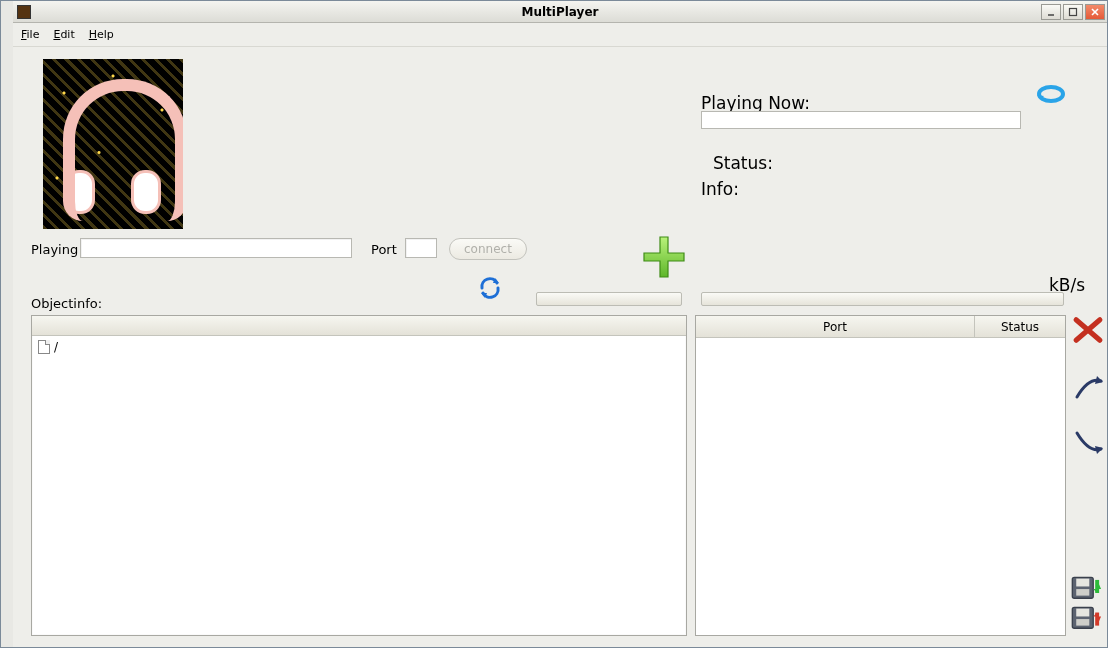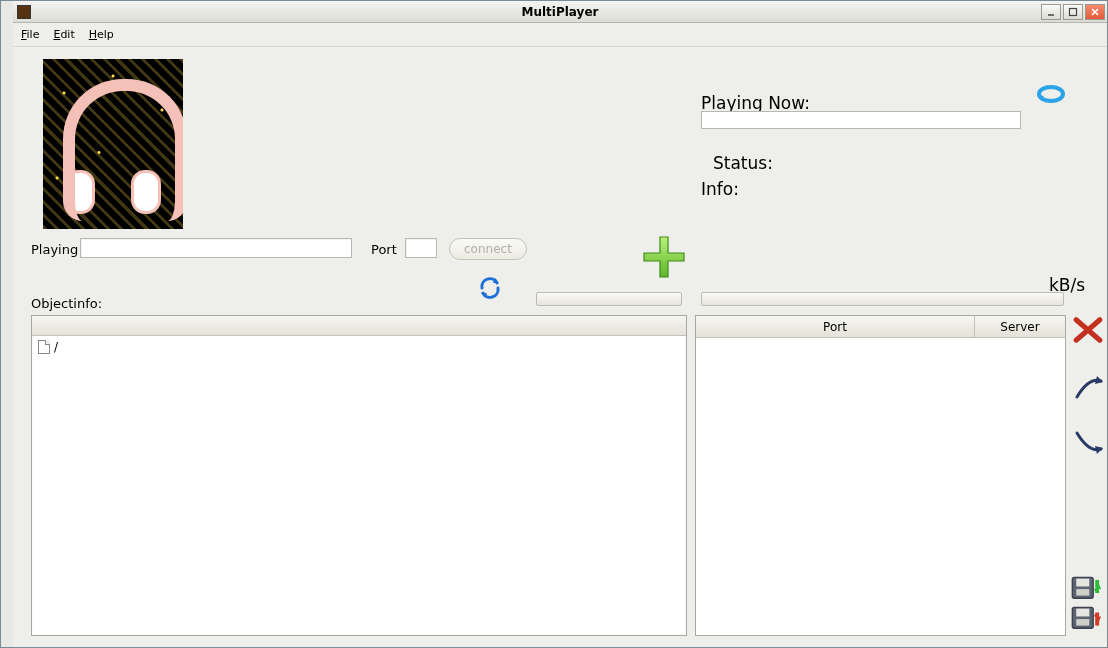--- a/index.html
+++ b/index.html
@@ -353,21 +353,21 @@
         <span>/</span>
       </div>
     </div>
 
     <div class="table-panel">
       <div class="thead">
         <div class="th name">
           <span>Port</span>
         </div>
         <div class="th length">
-          <span>Server</span>
+          <span>Status</span>
         </div>
       </div>
     </div>
 
     <div class="ricon" style="top:268px;">
       <svg viewBox="0 0 20 20">
         <line x1="3" y1="4" x2="17" y2="16" stroke="#c43020" stroke-width="3" stroke-linecap="round"></line>
         <line x1="17" y1="4" x2="3" y2="16" stroke="#c43020" stroke-width="3" stroke-linecap="round"></line>
       </svg>
     </div>

